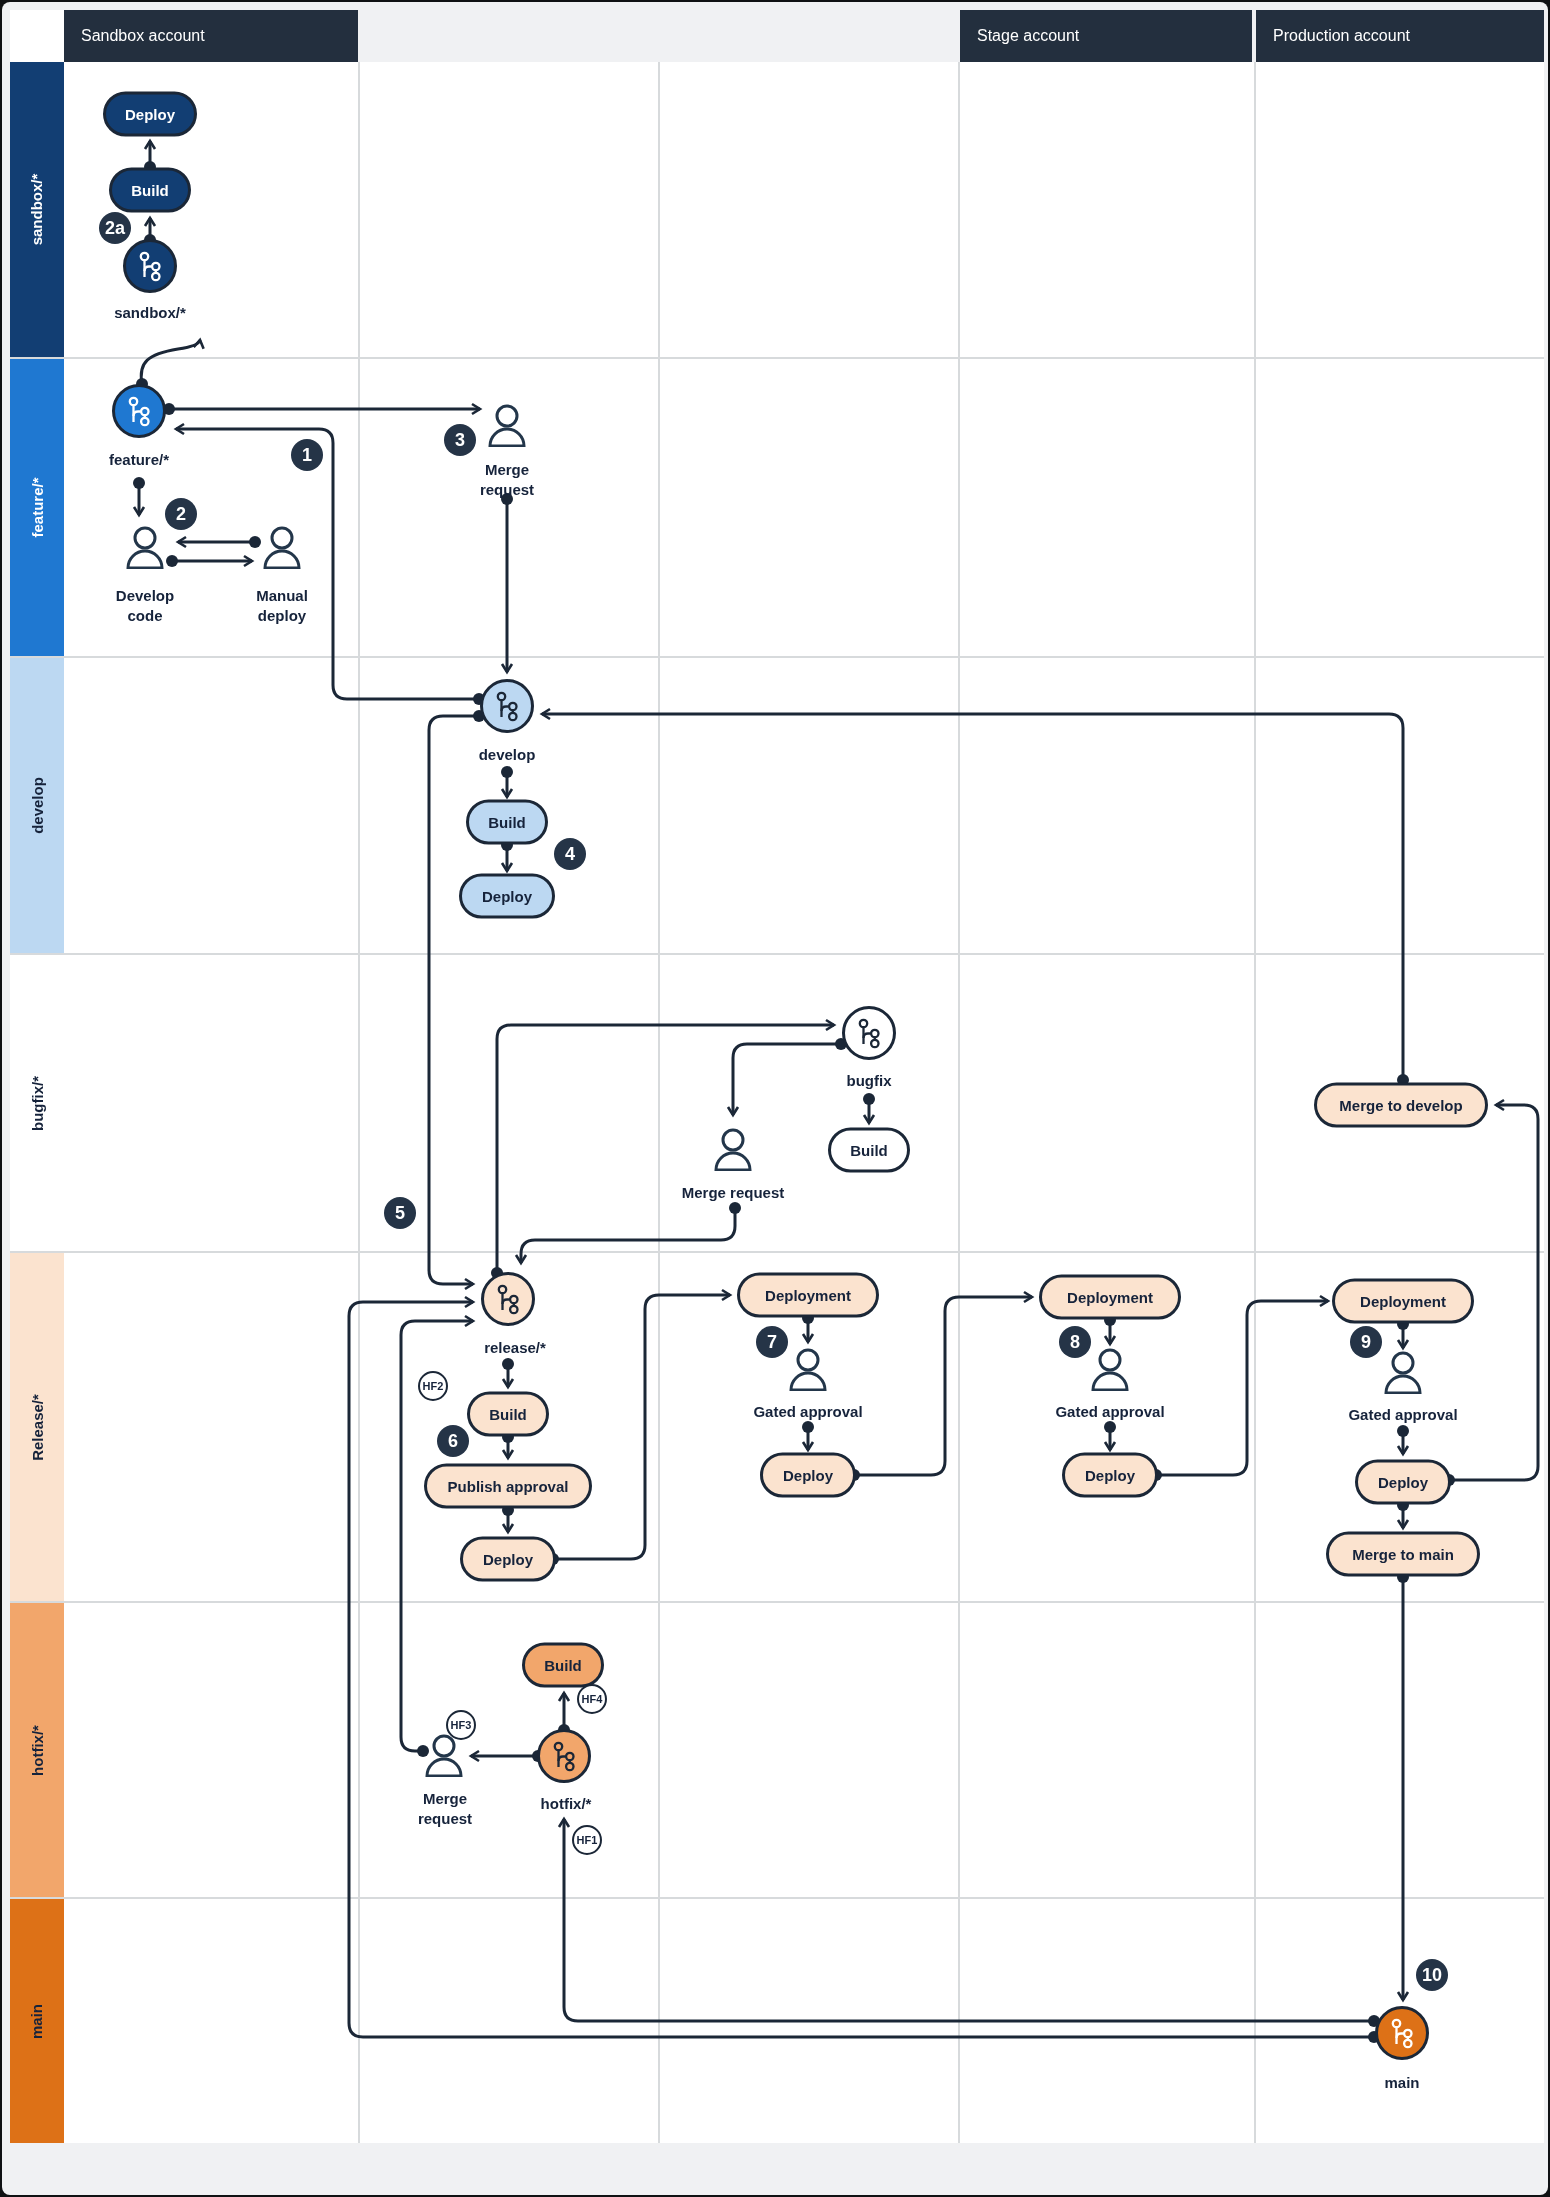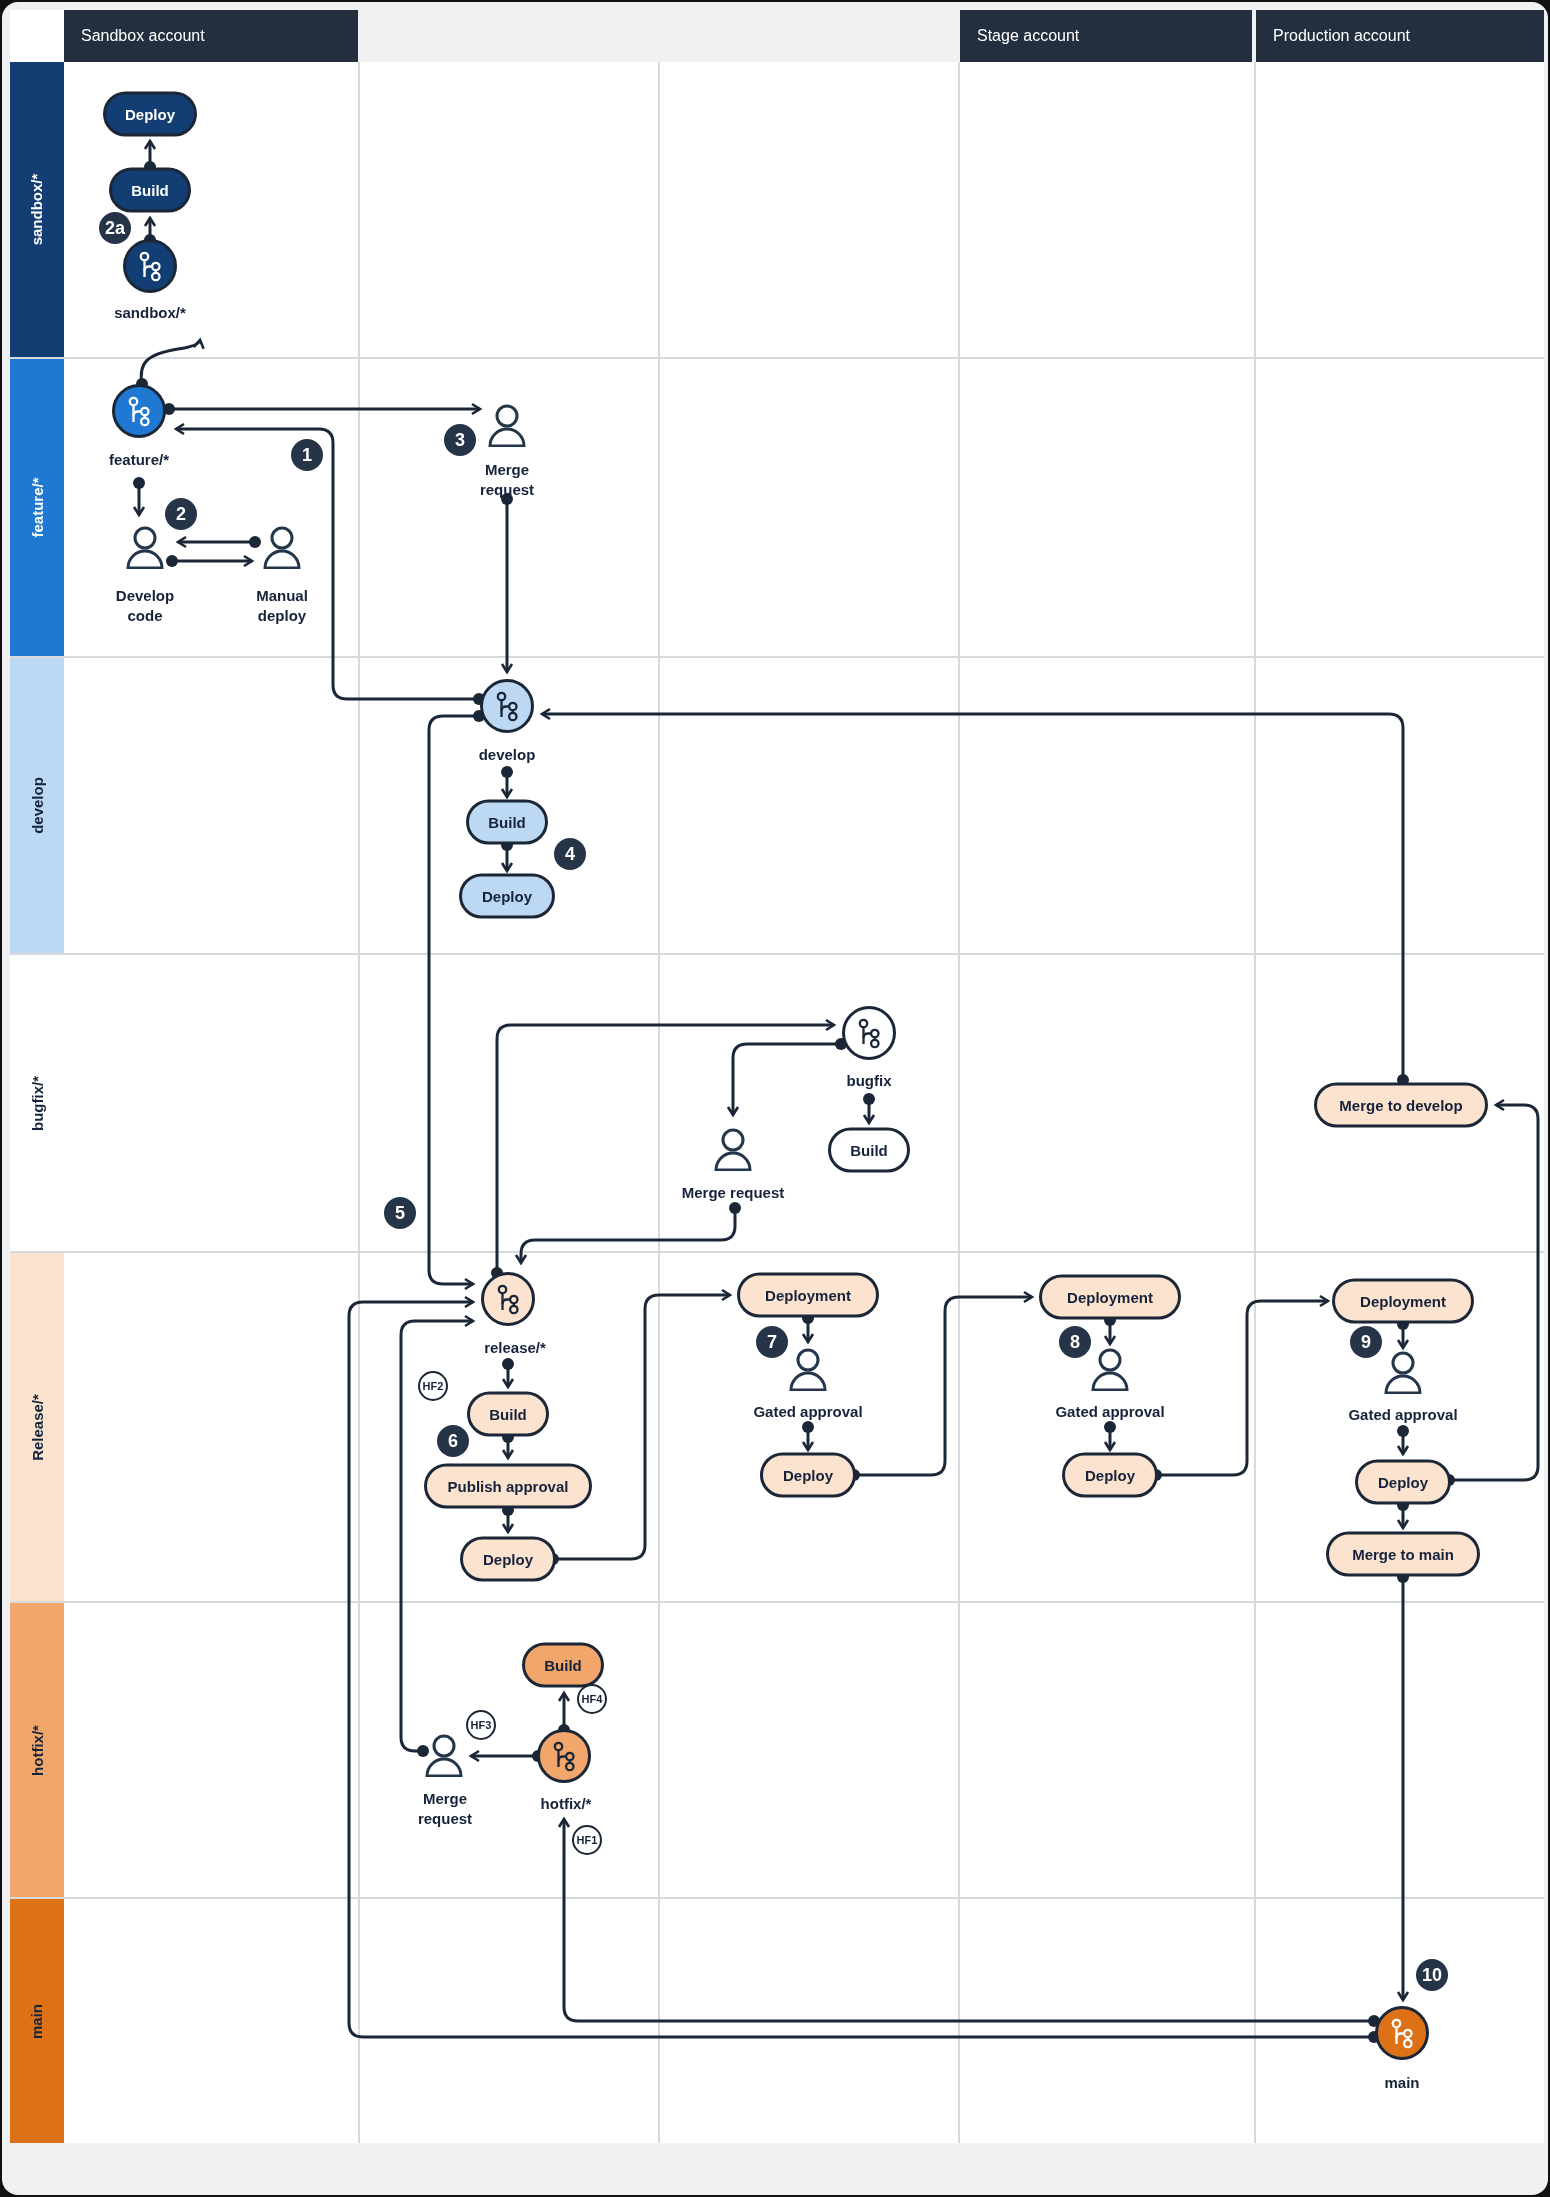--- a/index.html
+++ b/index.html
@@ -1,16 +1,16 @@
 <!DOCTYPE html>
 <html><head>
 <meta charset="utf-8">
 <style>
   html,body{margin:0;padding:0;background:#0f1113;font-family:"Liberation Sans",sans-serif;}
-  .card{position:absolute;left:2px;top:2px;width:1546px;height:2193px;background:#F0F1F3;border-radius:16px;overflow:hidden;}
+  .card{position:absolute;left:2px;top:2px;width:1546px;height:2193px;background:#F0F1F3;border-radius:8px;overflow:hidden;}
   .tablebg{position:absolute;left:62px;top:60px;width:1480px;height:2081px;background:#FFFFFF;}
   .vline{position:absolute;top:60px;height:2081px;width:2px;background:#D7DADC;}
   .hline{position:absolute;left:8px;width:1534px;height:2px;background:#D7DADC;}
   .hdr{position:absolute;top:8px;height:52px;background:#232F3E;color:#fff;display:flex;align-items:center;padding-left:17px;font-size:16px;box-sizing:border-box;}
   .cornercell{position:absolute;left:8px;top:8px;width:54px;height:52px;background:#fff;}
   .lane{position:absolute;left:8px;width:54px;display:flex;align-items:center;justify-content:center;}
   .lane span{transform:rotate(-90deg);white-space:nowrap;font-weight:bold;font-size:15px;}
   svg.edges{position:absolute;left:0;top:0;pointer-events:none;}
   .gitnode{position:absolute;width:54px;height:54px;border-radius:50%;border:3px solid #1B2737;box-sizing:border-box;display:flex;align-items:center;justify-content:center;transform:translate(-50%,-50%);}
   .pill{position:absolute;height:45px;border:3px solid #1B2737;border-radius:24px;display:flex;align-items:center;justify-content:center;font-weight:bold;font-size:15px;transform:translate(-50%,-50%);padding:0 15px;white-space:nowrap;box-sizing:border-box;color:#16233B;}
@@ -400,21 +400,21 @@
   <div class="pill" style="left:1401px;top:1552px;width:154px;background:#FBE3CF">
       <span>Merge to main</span>
     </div>
 
   <div class="pill" style="left:561px;top:1663px;width:82px;background:#F2A66B">
       <span>Build</span>
     </div>
   <div class="hf" style="left:590px;top:1697px">
       <span>HF4</span>
     </div>
-  <div class="hf" style="left:479px;top:1723px">
+  <div class="hf" style="left:459px;top:1723px">
       <span>HF3</span>
     </div>
   <div class="gitnode" style="left:562px;top:1754px;background:#F2A66B;color:#1B2737">
     <svg width="34" height="34" viewBox="-17 -17 34 34">
         <g fill="none" stroke="currentColor" stroke-width="2.3">
           <circle cx="-5.5" cy="-9.5" r="3.7"></circle>
           <path d="M-5.5,-5.5 V11"></path>
           <path d="M-5.5,5 Q-5.5,0.5 -1,0.5 H1.8"></path>
           <circle cx="5.8" cy="0.5" r="3.7"></circle>
           <path d="M5.8,4.4 V6.6"></path>

